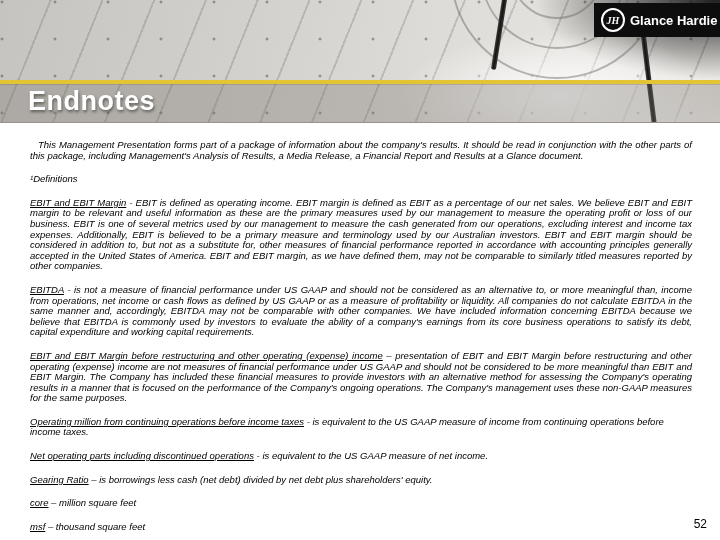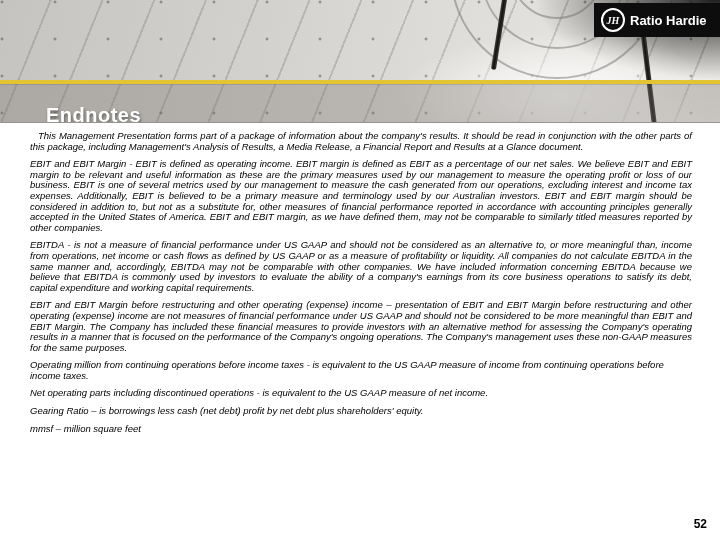--- a/index.html
+++ b/index.html
@@ -38,22 +38,22 @@
 
   .accent-rule {
     position:absolute; left:0; top:80px; width:720px; height:4px;
     background:#E3C434; box-shadow:0 1px 0 rgba(0,0,0,.15);
   }
   .title-band {
     position:absolute; left:0; top:84px; width:720px; height:38px;
     background:rgba(120,115,108,.34);
   }
   .page-title {
-    position:absolute; left:28px; top:86px; margin:18px;
-    color:#ffffff; font-size:20px; font-weight:bold; letter-spacing:.5px;
+    position:absolute; left:28px; top:86px; margin:0;
+    color:#ffffff; font-size:27px; font-weight:bold; letter-spacing:.5px;
     text-shadow:1px 2px 3px rgba(55,53,50,.65);
   }
 
   
   .logo {
     position:absolute; top:3px; right:0; width:126px; height:34px;
     background:#0d0d0d; display:flex; align-items:center;
     padding-left:7px; box-sizing:border-box; gap:5px;
   }
   .logo-mark {
@@ -62,28 +62,28 @@
     display:flex; align-items:center; justify-content:center; flex:0 0 auto;
     font-family:"Liberation Serif", serif;
   }
   .logo-text { color:#ffffff; font-weight:bold; font-size:13px; white-space:nowrap; }
 
   
   .body {
     position:absolute; top:127px; left:30px; right:28px;
     color:#000; font-style:italic; font-size:9.5px; line-height:10.6px;
   }
-  .para   { margin:4px 0 7px 0; }
+  .para   { margin:13px 0 7px 0; }
   .justify{ text-align:justify; }
   .indent { text-indent:8px; }
-  .lead   { }
+  .lead   { text-decoration:underline; }
 
   .page-number {
     position:absolute; right:13px; bottom:9px;
-    font-weight:bold; font-size:12px; color:#000;
+    font-weight:normal; font-size:12px; color:#000;
   }
 </style>
 </head>
 <body>
 
 <div class="slide">
 
   <div class="header">
     <div class="arc arc1"></div>
     <div class="arc arc2"></div>
@@ -91,41 +91,43 @@
     <div class="cable cable1"></div>
     <div class="cable cable2"></div>
 
     <div class="accent-rule"></div>
     <div class="title-band"></div>
 
     <h1 class="page-title">Endnotes</h1>
 
     <div class="logo">
       <span class="logo-mark">JH</span>
-      <span class="logo-text">Ratio Hardie</span>
+      <span class="logo-text">Glance Hardie</span>
 
     </div>
   </div>
 
   <div class="body">
     <p class="para justify indent"><span class="lead"></span><span>This Management Presentation forms part of a package of information about the company's results. It should be read in conjunction with the other parts of this package, including Management's Analysis of Results, a Media Release, a Financial Report and Results at a Glance document.</span></p>
 
+    <p class="para"><span class="lead"></span><span>¹Definitions</span></p>
 
     <p class="para justify"><span class="lead">EBIT and EBIT Margin</span><span> - EBIT is defined as operating income. EBIT margin is defined as EBIT as a percentage of our net sales. We believe EBIT and EBIT margin to be relevant and useful information as these are the primary measures used by our management to measure the operating profit or loss of our business. EBIT is one of several metrics used by our management to measure the cash generated from our operations, excluding interest and income tax expenses. Additionally, EBIT is believed to be a primary measure and terminology used by our Australian investors.  EBIT and EBIT margin should be considered in addition to, but not as a substitute for, other measures of financial performance reported in accordance with accounting principles generally accepted in the United States of America. EBIT and EBIT margin, as we have defined them, may not be comparable to similarly titled measures reported by other companies.</span></p>
 
 
     <p class="para justify"><span class="lead">EBITDA</span><span> -  is not a measure of financial performance under US GAAP and should not be considered as an alternative to, or more meaningful than, income from operations, net income or cash flows as defined by US GAAP or as a measure of profitability or liquidity.  All companies do not calculate EBITDA in the same manner and, accordingly, EBITDA may not be comparable with other companies.  We have included information concerning EBITDA because we believe that EBITDA is commonly used by investors to evaluate the ability of a company's earnings from its core business operations to satisfy its debt, capital expenditure and working capital requirements.</span></p>
 
     <p class="para justify"><span class="lead">EBIT and EBIT Margin before restructuring and other operating (expense) income</span><span> – presentation of EBIT and EBIT Margin before restructuring and other operating (expense) income are not measures of financial performance under US GAAP and should not be considered to be more meaningful than EBIT and EBIT Margin.  The Company has included these financial measures to provide investors with an alternative method for assessing the Company's operating results in a manner that is focused on the performance of the Company's ongoing operations.  The Company's management uses these non-GAAP measures for the same purposes.</span></p>
 
     <p class="para"><span class="lead">Operating million from continuing operations before income taxes</span><span> - is equivalent to the US GAAP measure of income from continuing operations before income taxes.</span></p>
 
 
     <p class="para"><span class="lead">Net operating parts including discontinued operations</span><span> - is equivalent to the US GAAP measure of net income.</span></p>
 
-    <p class="para"><span class="lead">Gearing Ratio</span><span> – is borrowings less cash (net debt) profit by net debt plus shareholders' equity.</span></p>
+    <p class="para"><span class="lead">Gearing Ratio</span><span> – is borrowings less cash (net debt) divided by net debt plus shareholders' equity.</span></p>
 
-    <p class="para"><span class="lead">mmsf</span><span> – million square feet</span></p>
+    <p class="para"><span class="lead">core</span><span> – million square feet</span></p>
 
+    <p class="para"><span class="lead">msf</span><span> – thousand square feet</span></p>
   </div>
 
   <div class="page-number">52</div>
 </div>
 
 </body></html>

